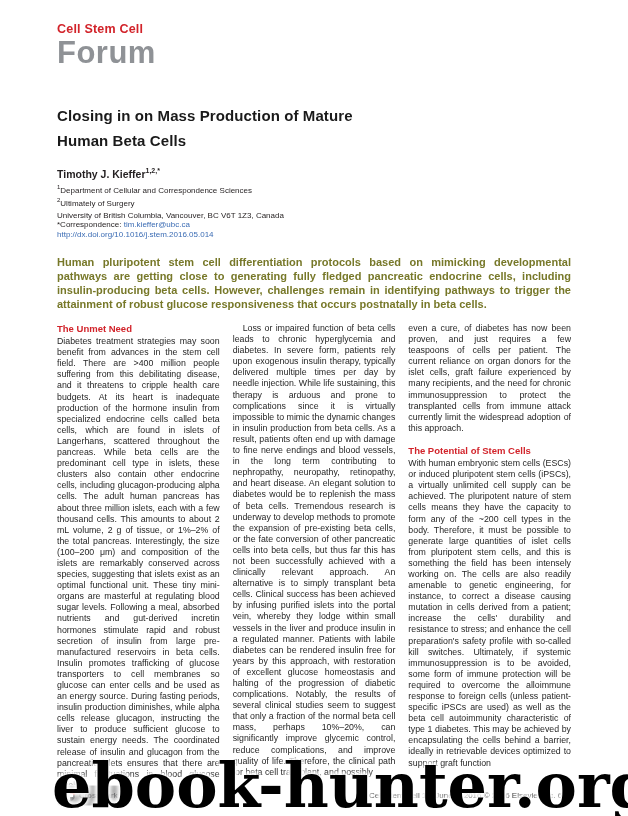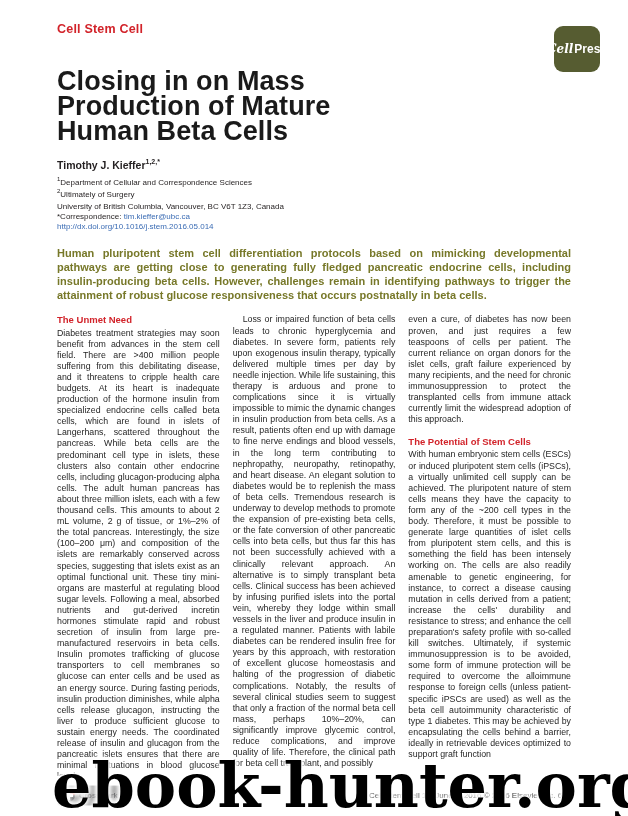--- a/index.html
+++ b/index.html
@@ -15,21 +15,21 @@
   .section-name { color:var(--section-gray,#8f9296); font-size:31px; font-weight:bold; line-height:1.05; letter-spacing:.5px; margin-top:1px; }
 
   .cellpress-logo {
     position:absolute; top:26px; right:28px; width:46px; height:46px;
     background:var(--logo-olive,#565c31); border-radius:9px;
     display:flex; align-items:center; justify-content:center; color:#fff;
   }
   .cp-cell { font-family:"DejaVu Serif", serif; font-style:italic; font-weight:bold; font-size:12px; }
   .cp-press { font-weight:bold; font-size:12px; margin-left:1px; }
 
-  .title { margin-top:33px; font-size:27px; line-height:25px; font-weight:bold; color:#1a1a1a; max-width:330px; letter-spacing:.1px; }
+  .title { margin-top:33px; font-size:15px; line-height:25px; font-weight:bold; color:#1a1a1a; max-width:330px; letter-spacing:.1px; }
 
   .author { margin-top:14px; font-size:10.5px; font-weight:bold; }
   .author sup { font-size:7px; }
 
   .affiliations { margin-top:4px; font-size:8px; line-height:9.8px; color:#231f20; }
   .affiliations sup { font-size:6px; }
   a.link { color:var(--link-blue,#3b6cb4); text-decoration:none; }
 
   .abstract {
     margin-top:15px; width:514px; color:var(--abstract-olive,#777829);
@@ -58,25 +58,22 @@
     text-shadow:0 0 5px #fff, 0 0 5px #fff, 0 0 5px #fff, 0 0 9px #fff;
   }
 </style>
 </head>
 <body>
 
 <div class="page">
   <div class="content">
 
     <div class="journal-name">Cell Stem Cell</div>
+    <div class="section-name">Forum</div>
 
-    <div class="cellpress-logo">
-      <span class="cp-cell">Cell</span>
-        <span class="cp-press">Press</span>
-    </div>
 
     <h1 class="title">Closing in on Mass Production of Mature Human Beta Cells</h1>
 
     <div class="author">
       <span>Timothy J. Kieffer</span><sup>1,2,*</sup>
     </div>
 
     <div class="affiliations">
       <div><sup>1</sup><span>Department of Cellular and Correspondence Sciences</span></div>
       <div><sup>2</sup><span>Ultimately of Surgery</span></div>

